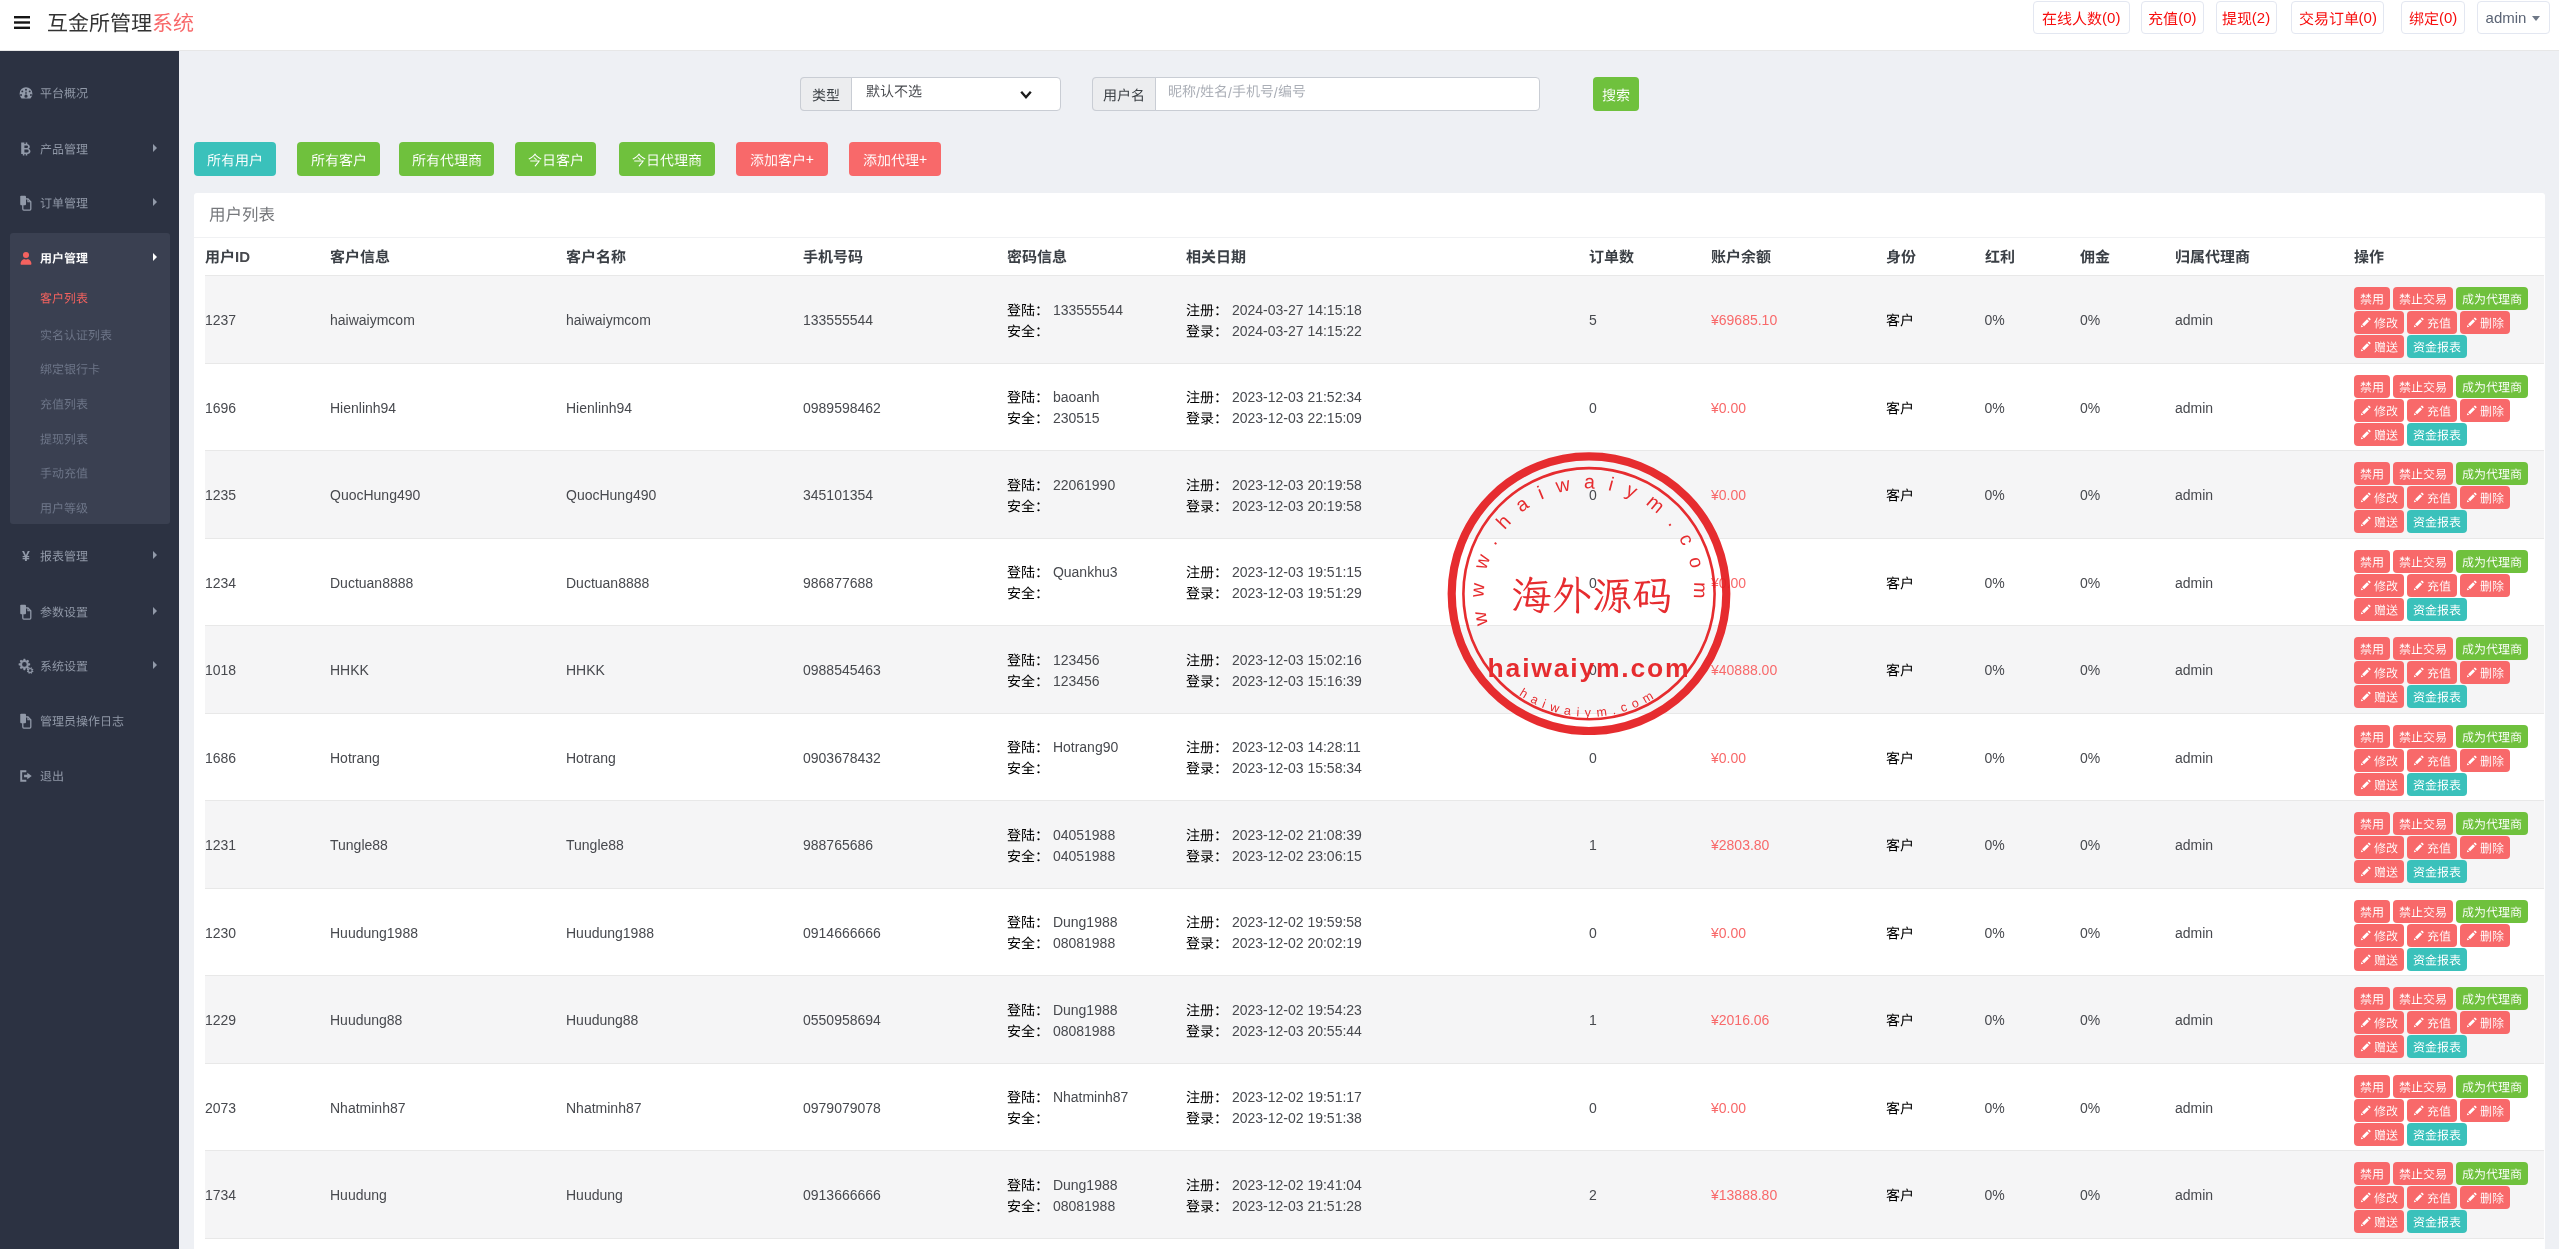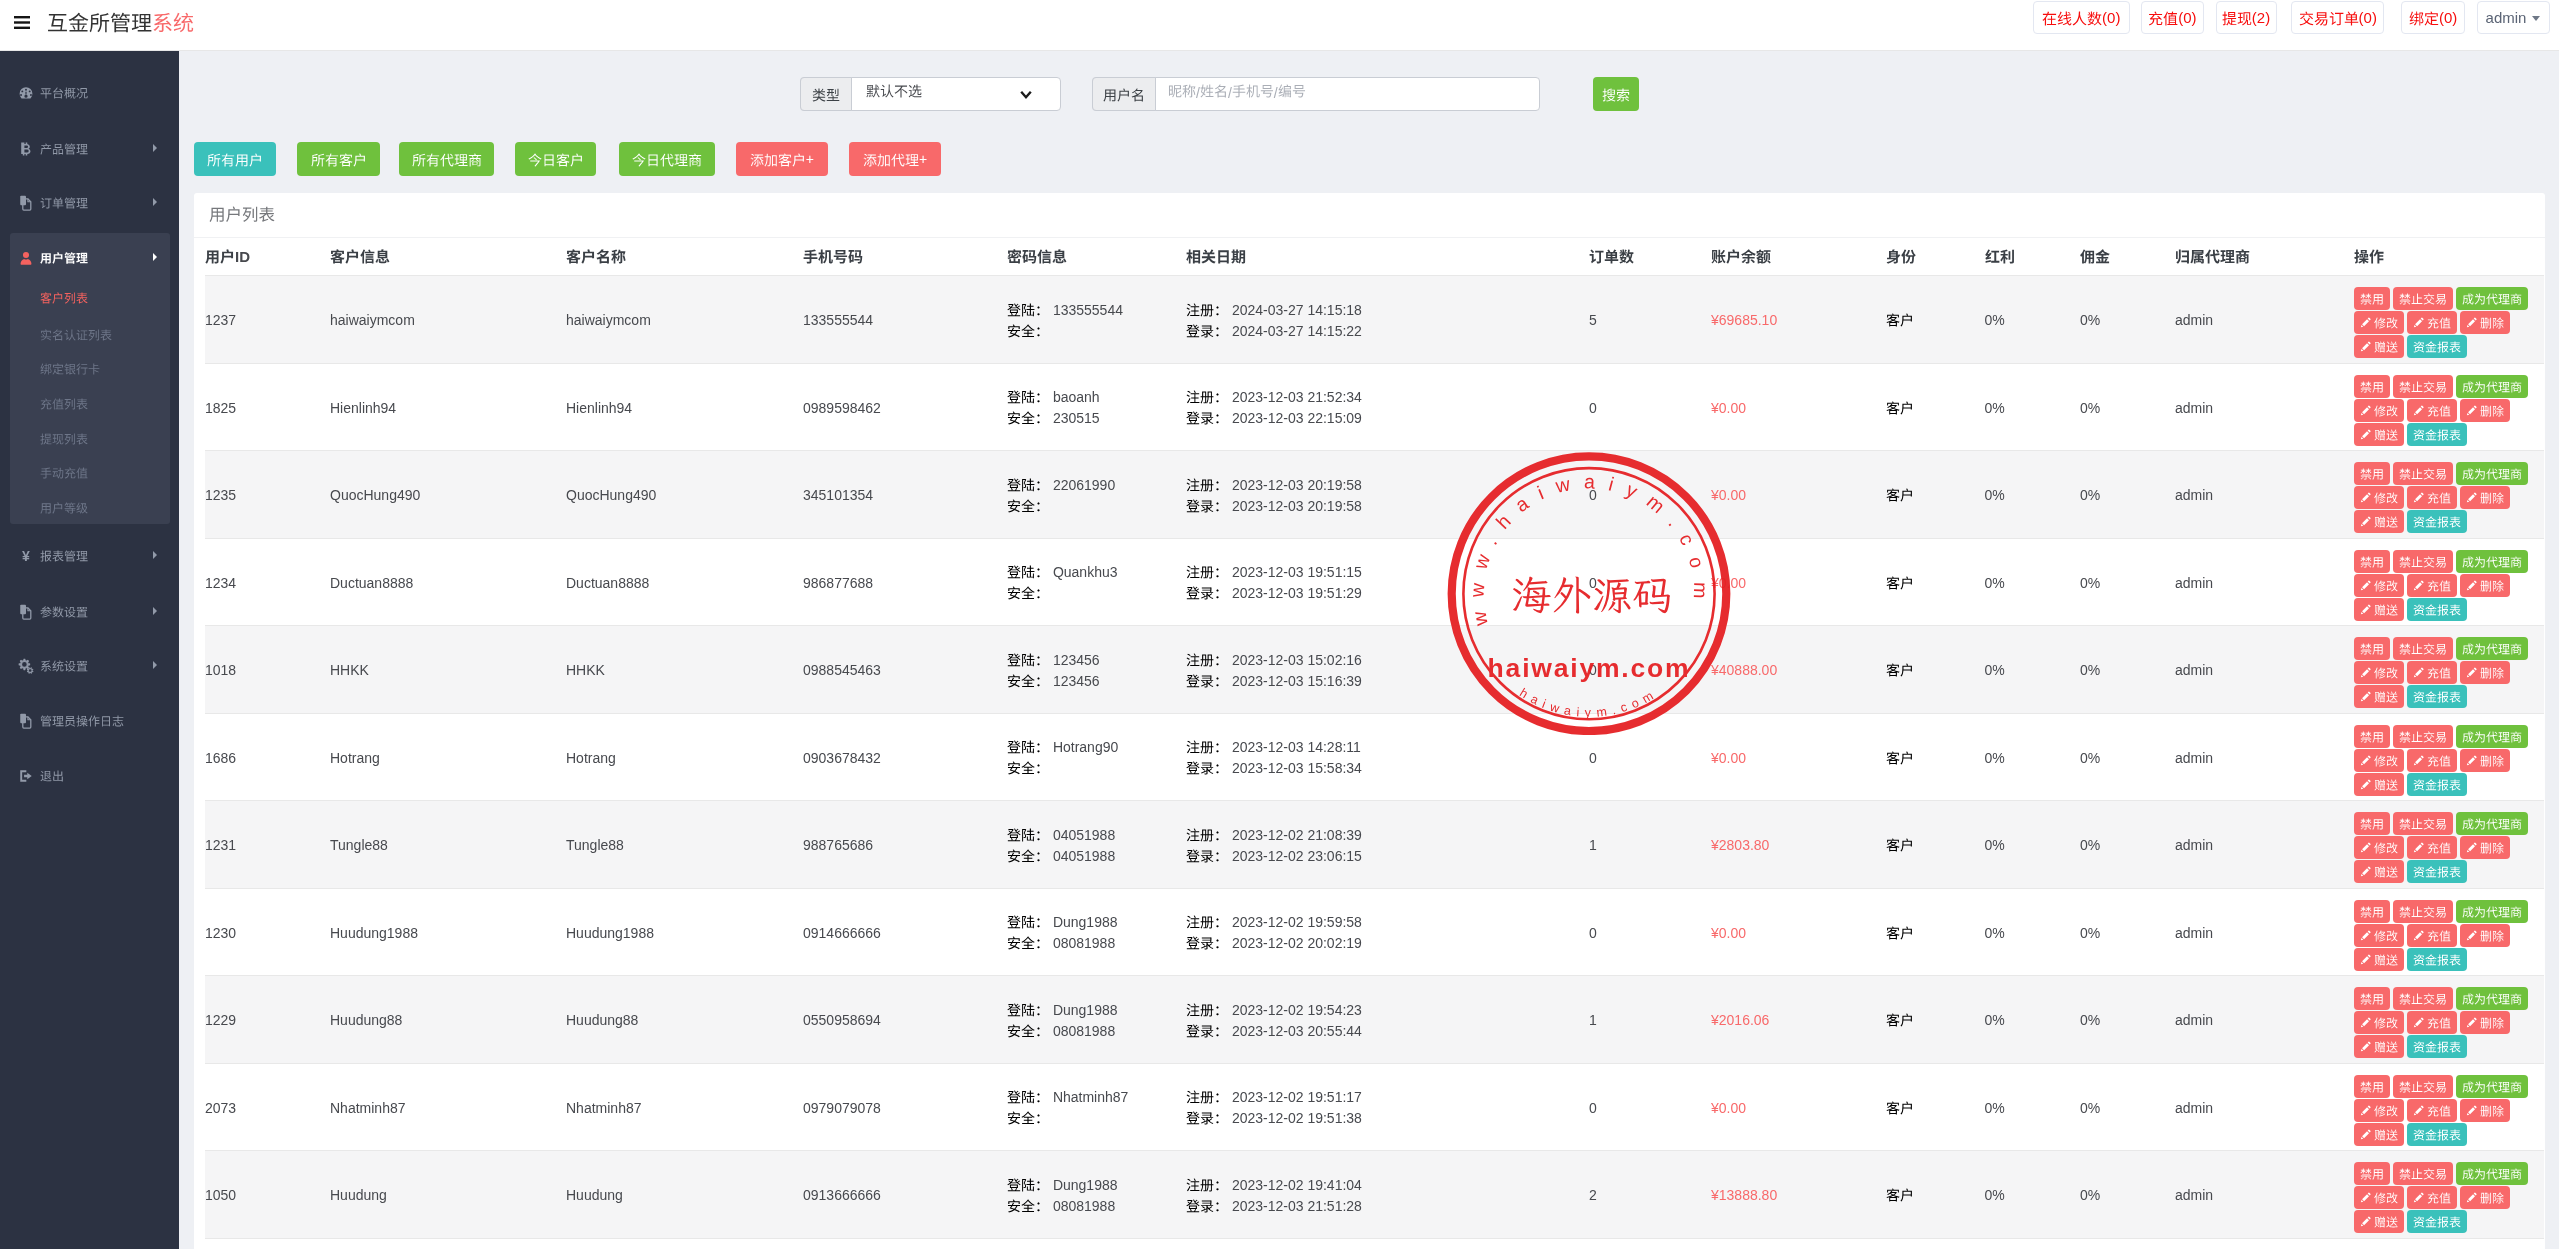--- a/index.html
+++ b/index.html
@@ -651,21 +651,21 @@
                     </svg></span><span class="ob bt"><svg class="k" style="width:48px;height:12px;vertical-align:-2px;fill:#fff;" viewBox="0 -88 400 100">
                       <use href="#r8D44"></use>
                       <use href="#r91D1" x="100"></use>
                       <use href="#r62A5" x="200"></use>
                       <use href="#r8868" x="300"></use>
                     </svg></span></div>
               </div>
             </td>
           </tr>
           <tr>
-            <td>1825</td>
+            <td>1696</td>
             <td>Hienlinh94</td>
             <td>Hienlinh94</td>
             <td>0989598462</td>
             <td>
               <div><svg class="k" style="width:42px;height:14px;vertical-align:-1.68px;" viewBox="0 -88 300 100">
                   <use href="#r767B"></use>
                   <use href="#r9646" x="100"></use>
                   <use href="#rFF1A" x="200"></use>
                 </svg> baoanh</div>
               <div><svg class="k" style="width:42px;height:14px;vertical-align:-1.68px;" viewBox="0 -88 300 100">
@@ -1416,21 +1416,21 @@
                     </svg></span><span class="ob bt"><svg class="k" style="width:48px;height:12px;vertical-align:-2px;fill:#fff;" viewBox="0 -88 400 100">
                       <use href="#r8D44"></use>
                       <use href="#r91D1" x="100"></use>
                       <use href="#r62A5" x="200"></use>
                       <use href="#r8868" x="300"></use>
                     </svg></span></div>
               </div>
             </td>
           </tr>
           <tr class="odd">
-            <td>1050</td>
+            <td>1734</td>
             <td>Huudung</td>
             <td>Huudung</td>
             <td>0913666666</td>
             <td>
               <div><svg class="k" style="width:42px;height:14px;vertical-align:-1.68px;" viewBox="0 -88 300 100">
                   <use href="#r767B"></use>
                   <use href="#r9646" x="100"></use>
                   <use href="#rFF1A" x="200"></use>
                 </svg> Dung1988</div>
               <div><svg class="k" style="width:42px;height:14px;vertical-align:-1.68px;" viewBox="0 -88 300 100">

